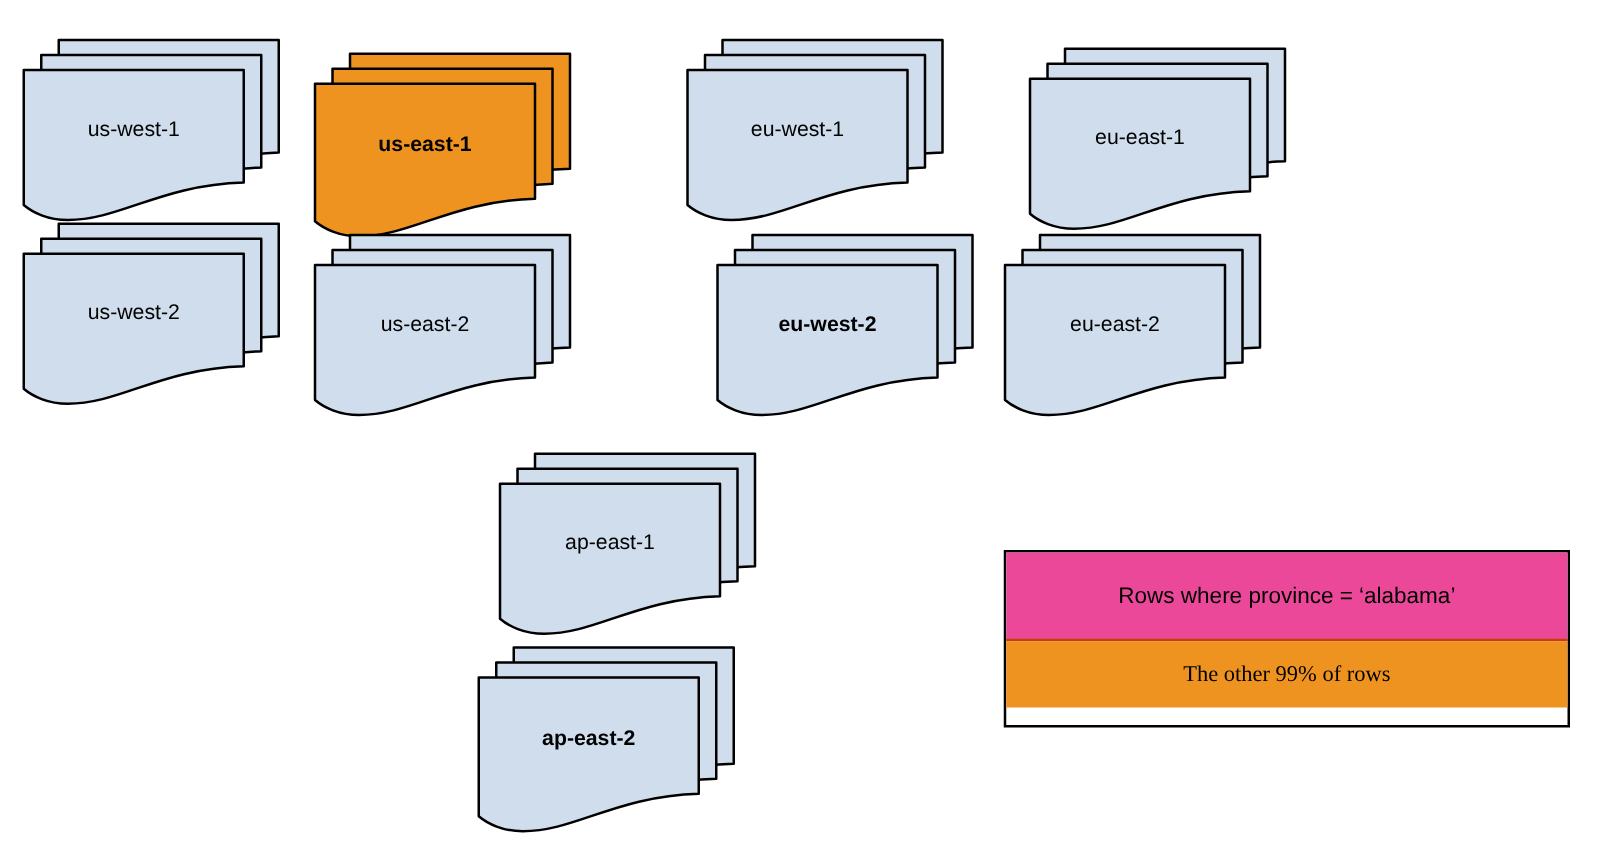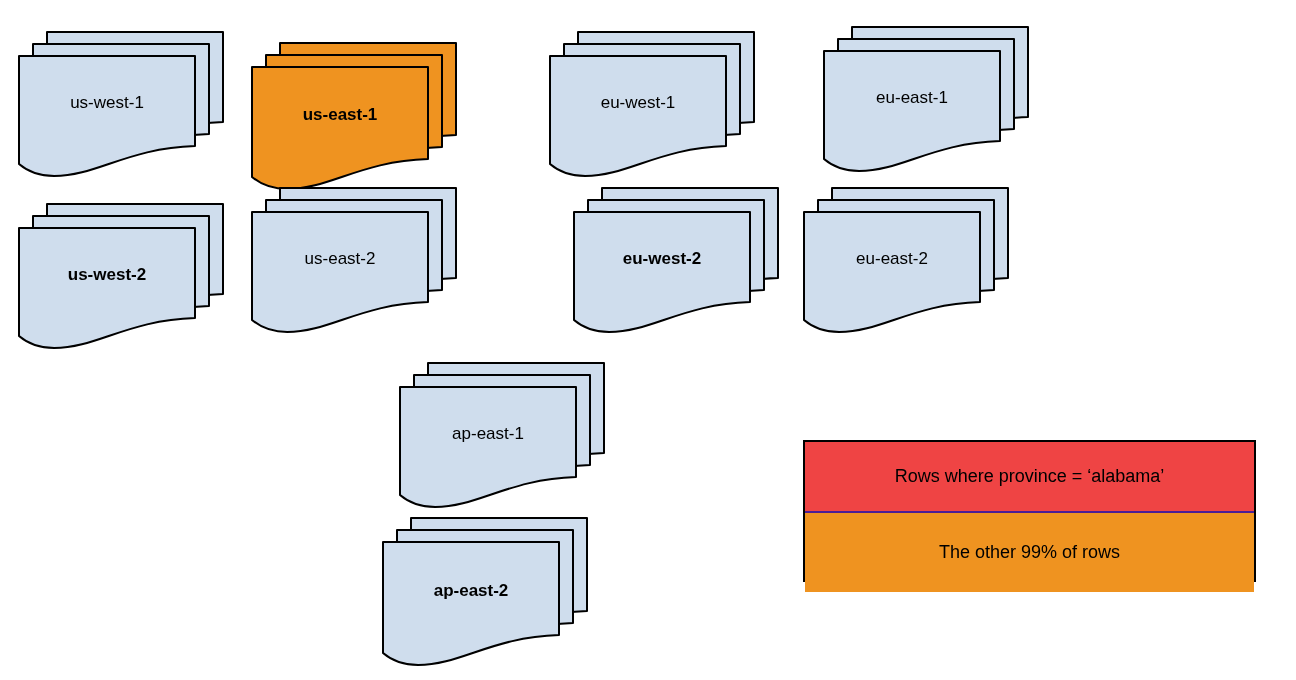--- a/index.html
+++ b/index.html
@@ -42,22 +42,22 @@
   .legend-row {
     display: flex;
     align-items: center;
     justify-content: center;
     box-sizing: border-box;
     font-family: "Liberation Sans", sans-serif;
     font-size: 18px;
     color: #000000;
   }
   .legend-row.blue {
-    background: #ef4444;
-    border-bottom: 2px solid #4c1d95;
+    background: #ec4899;
+    border-bottom: 2px solid #c2410c;
   }
   .legend-row.orange {
     background: #ef9320;
   }
 </style>
 </head>
 <body>
 
 <div id="canvas">
   <div id="stacks">
@@ -78,29 +78,29 @@
         </svg>
       </div>
       <div class="region-stack" style="left: 550px; top: 19px;">
         <svg width="210" height="150" viewBox="0 0 210 150">
           <path d="M 0 0 L 176 0 L 176 90 C 109.12 92 , 77.44 120 , 35.2 120 C 19.36 120 , 7.04 114 , 0 108 Z" transform="translate(28,0)" fill="#cfdded" stroke="#000000" stroke-width="2" stroke-linejoin="round"></path>
           <path d="M 0 0 L 176 0 L 176 90 C 109.12 92 , 77.44 120 , 35.2 120 C 19.36 120 , 7.04 114 , 0 108 Z" transform="translate(14,12)" fill="#cfdded" stroke="#000000" stroke-width="2" stroke-linejoin="round"></path>
           <path d="M 0 0 L 176 0 L 176 90 C 109.12 92 , 77.44 120 , 35.2 120 C 19.36 120 , 7.04 114 , 0 108 Z" transform="translate(0,24)" fill="#cfdded" stroke="#000000" stroke-width="2" stroke-linejoin="round"></path>
           <text class="doc-label" x="88" y="72">eu-west-1</text>
         </svg>
       </div>
-      <div class="region-stack" style="left: 804px; top: 14px; padding-left: 20px;">
+      <div class="region-stack" style="left: 804px; top: 26px; padding-left: 20px;">
         <svg width="210" height="150" viewBox="0 0 210 150">
           <path d="M 0 0 L 176 0 L 176 90 C 109.12 92 , 77.44 120 , 35.2 120 C 19.36 120 , 7.04 114 , 0 108 Z" transform="translate(28,0)" fill="#cfdded" stroke="#000000" stroke-width="2" stroke-linejoin="round"></path>
           <path d="M 0 0 L 176 0 L 176 90 C 109.12 92 , 77.44 120 , 35.2 120 C 19.36 120 , 7.04 114 , 0 108 Z" transform="translate(14,12)" fill="#cfdded" stroke="#000000" stroke-width="2" stroke-linejoin="round"></path>
           <path d="M 0 0 L 176 0 L 176 90 C 109.12 92 , 77.44 120 , 35.2 120 C 19.36 120 , 7.04 114 , 0 108 Z" transform="translate(0,24)" fill="#cfdded" stroke="#000000" stroke-width="2" stroke-linejoin="round"></path>
           <text class="doc-label" x="88" y="72">eu-east-1</text>
         </svg>
       </div>
-      <div class="region-stack" style="left: 19px; top: 191px; font-weight: bold;">
+      <div class="region-stack" style="left: 19px; top: 166px;">
         <svg width="210" height="150" viewBox="0 0 210 150">
           <path d="M 0 0 L 176 0 L 176 90 C 109.12 92 , 77.44 120 , 35.2 120 C 19.36 120 , 7.04 114 , 0 108 Z" transform="translate(28,0)" fill="#cfdded" stroke="#000000" stroke-width="2" stroke-linejoin="round"></path>
           <path d="M 0 0 L 176 0 L 176 90 C 109.12 92 , 77.44 120 , 35.2 120 C 19.36 120 , 7.04 114 , 0 108 Z" transform="translate(14,12)" fill="#cfdded" stroke="#000000" stroke-width="2" stroke-linejoin="round"></path>
           <path d="M 0 0 L 176 0 L 176 90 C 109.12 92 , 77.44 120 , 35.2 120 C 19.36 120 , 7.04 114 , 0 108 Z" transform="translate(0,24)" fill="#cfdded" stroke="#000000" stroke-width="2" stroke-linejoin="round"></path>
           <text class="doc-label" x="88" y="72">us-west-2</text>
         </svg>
       </div>
       <div class="region-stack" style="left: 252px; top: 175px;">
         <svg width="210" height="150" viewBox="0 0 210 150">
           <path d="M 0 0 L 176 0 L 176 90 C 109.12 92 , 77.44 120 , 35.2 120 C 19.36 120 , 7.04 114 , 0 108 Z" transform="translate(28,0)" fill="#cfdded" stroke="#000000" stroke-width="2" stroke-linejoin="round"></path>
@@ -139,17 +139,17 @@
           <path d="M 0 0 L 176 0 L 176 93 C 109.12 95 , 77.44 123 , 35.2 123 C 19.36 123 , 7.04 117 , 0 111 Z" transform="translate(14,12)" fill="#cfdded" stroke="#000000" stroke-width="2" stroke-linejoin="round"></path>
           <path d="M 0 0 L 176 0 L 176 93 C 109.12 95 , 77.44 123 , 35.2 123 C 19.36 123 , 7.04 117 , 0 111 Z" transform="translate(0,24)" fill="#cfdded" stroke="#000000" stroke-width="2" stroke-linejoin="round"></path>
           <text class="doc-label" x="88" y="73.5">ap-east-2</text>
         </svg>
       </div>
     </div>
   <div id="legend-box" class="legend" style="left: 803px; top: 440px; width: 453px; height: 142px;">
       <div class="legend-row blue" style="height: 71px;">
         <span>Rows where province = ‘alabama’</span>
       </div>
-      <div class="legend-row orange" style="height: 79px; border-bottom: none;">
+      <div class="legend-row orange" style="height: 53px; border-bottom: none; font-family: Liberation Serif, serif;">
         <span>The other 99% of rows</span>
       </div>
     </div>
 </div>
 
 </body></html>

